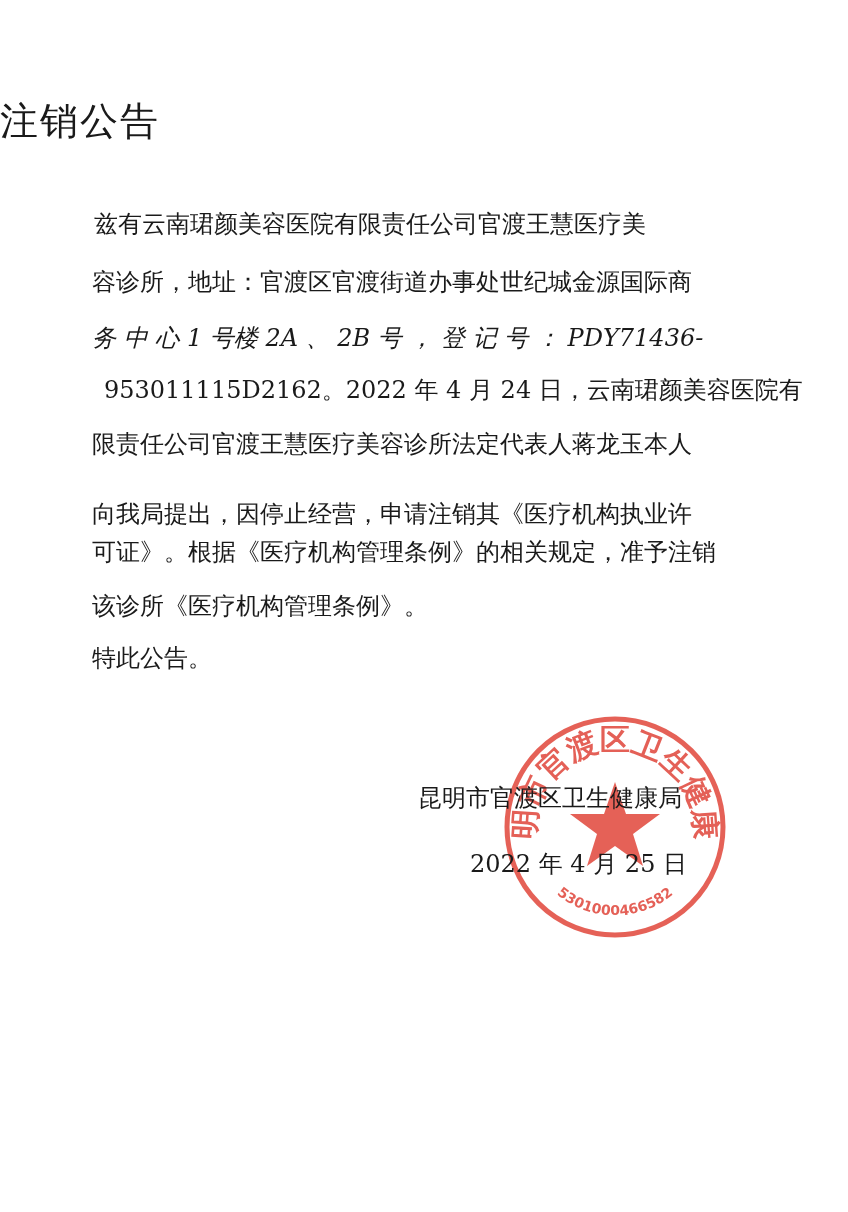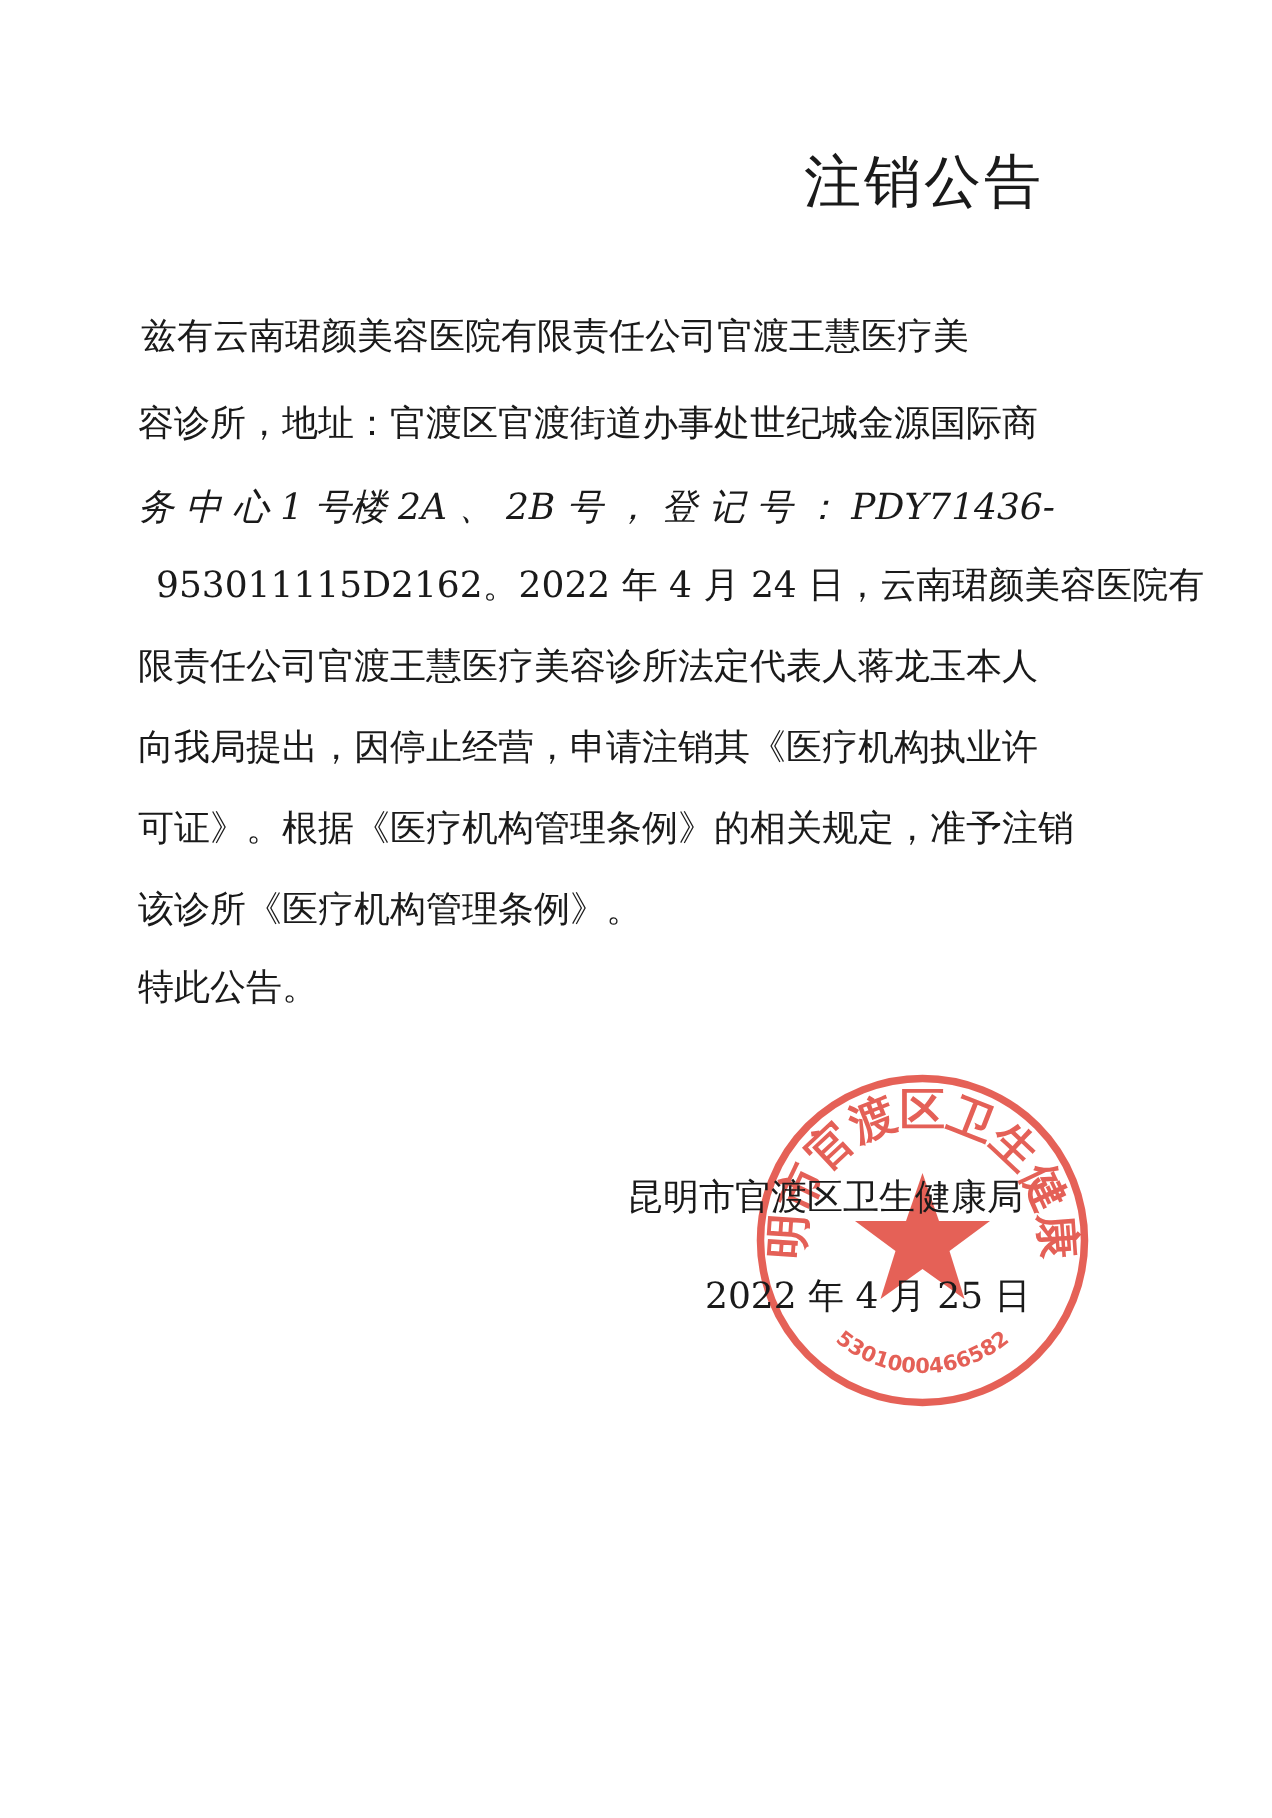--- a/index.html
+++ b/index.html
@@ -1,34 +1,34 @@
 <!DOCTYPE html>
 <html><head>
 <meta charset="utf-8">
 <style>
   html, body { margin: 0; padding: 0; background: #ffffff; }
   body { width: 848px; height: 1212px; position: relative; overflow: hidden;
          font-family: "DejaVu Serif", "Liberation Serif", serif; color: #1a1a1a; }
-  .title { position: absolute; top: 96px; left: 0; width: 696px; text-align: right;
+  .title { position: absolute; top: 96px; left: 0; width: 696px; text-align: left;
            font-family: "DejaVu Sans", "Liberation Sans", sans-serif; font-size: 38px; letter-spacing: 2px; }
   .body-line { position: absolute; left: 92px; font-size: 24px; white-space: nowrap; }
   .sig { position: absolute; font-size: 24px; white-space: nowrap; }
   .seal { position: absolute; left: 500px; top: 712px; width: 230px; height: 230px; }
 </style>
 </head>
 <body>
 
 <div class="title">注销公告</div>
 
 <div class="body-line" style="top:208px;left:70px;text-align:right;">　兹有云南珺颜美容医院有限责任公司官渡王慧医疗美</div>
 <div class="body-line" style="top:266px;">容诊所，地址：官渡区官渡街道办事处世纪城金源国际商</div>
 <div class="body-line" style="top:322px;font-style:italic;">务 中 心 1 号楼 2A 、 2B 号 ， 登 记 号 ： PDY71436-</div>
 <div class="body-line" style="top:374px;margin-left:12px;">953011115D2162。2022 年 4 月 24 日，云南珺颜美容医院有</div>
 <div class="body-line" style="top:428px;">限责任公司官渡王慧医疗美容诊所法定代表人蒋龙玉本人</div>
-<div class="body-line" style="top:482px;text-align:center;">向我局提出，因停止经营，申请注销其《医疗机构执业许</div>
+<div class="body-line" style="top:498px;text-align:center;">向我局提出，因停止经营，申请注销其《医疗机构执业许</div>
 <div class="body-line" style="top:536px;">可证》。根据《医疗机构管理条例》的相关规定，准予注销</div>
 <div class="body-line" style="top:590px;">该诊所《医疗机构管理条例》。</div>
 <div class="body-line" style="top:642px;">特此公告。</div>
 
 <svg class="seal" viewBox="0 0 230 230">
   <defs>
     <path id="arcTop" d="M 38 140 A 80 80 0 1 1 192 140"></path>
     <path id="arcBot" d="M 45 170 A 90 90 0 0 0 185 170"></path>
   </defs>
   <circle cx="115" cy="115" r="108" fill="none" stroke="#e0453a" stroke-width="5" opacity="0.85"></circle>

